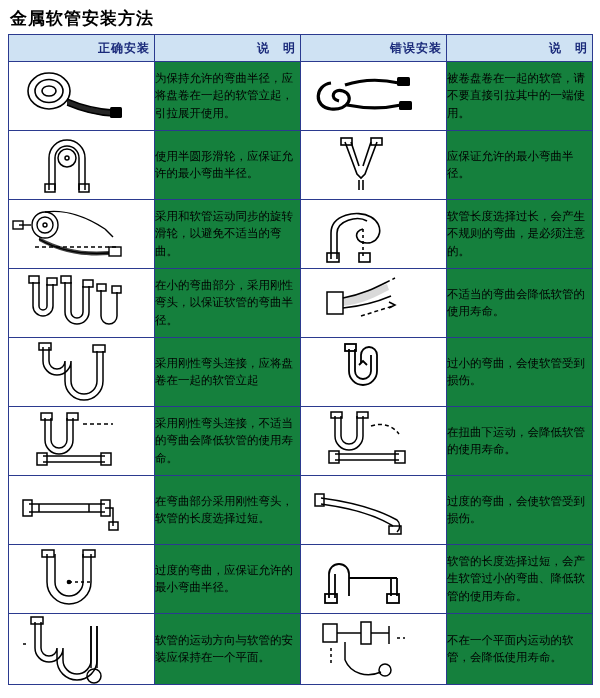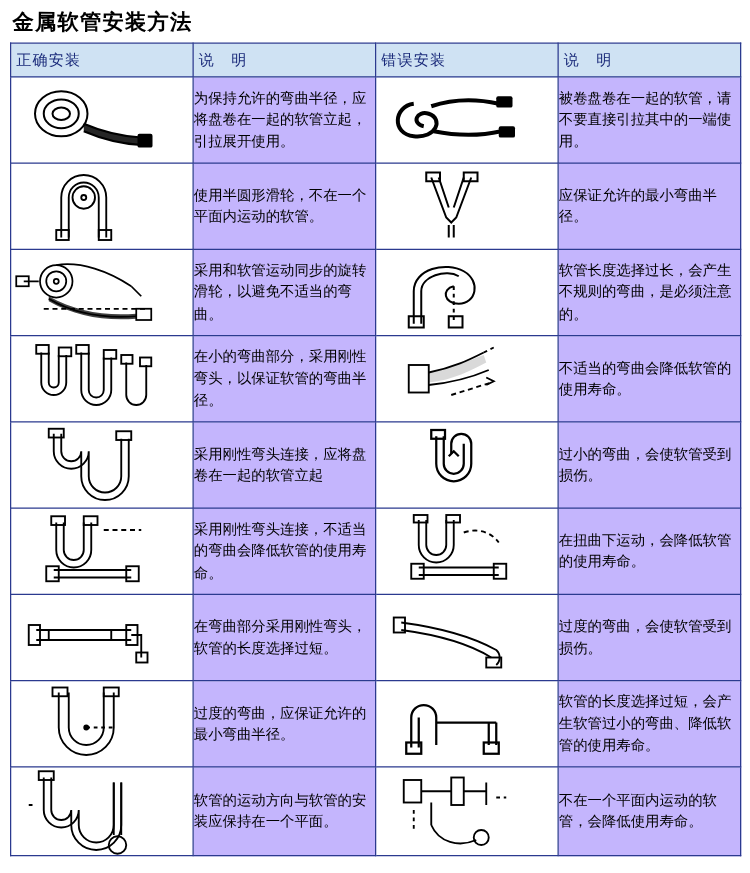--- a/index.html
+++ b/index.html
@@ -34,38 +34,38 @@
     table-layout: fixed;
     border: 1px solid #2b3a8f;
   }
   table.hose-table col.c-img { width: 146px; }
   table.hose-table col.c-txt { width: 146px; }
   table.hose-table th {
     background: #cfe2f3;
     border: 1px solid #2b3a8f;
     color: #1a2a7a;
     font-size: 12px;
-    font-weight: normal;
+    font-weight: bold;
     height: 22px;
     padding: 2px 4px;
-    text-align: left;
+    text-align: right;
     letter-spacing: 1px;
   }
   table.hose-table td {
     border: 1px solid #2b3a8f;
     vertical-align: middle;
     padding: 0;
   }
   td.img-cell {
     background: #ffffff;
     text-align: center;
     height: 68px;
   }
   td.txt-cell {
-    background: #c4b5fd;
+    background: #15803d;
     font-size: 11.5px;
     line-height: 1.55;
     padding: 4px 7px;
     color: #000;
     text-align: left;
   }
   .fig {
     display: block;
     margin: 0 auto;
   }
@@ -136,21 +136,21 @@
                 <path d="M40 56 L40 24 A18 18 0 0 1 76 24 L76 56"></path>
                 <path d="M46 56 L46 24 A12 12 0 0 1 70 24 L70 56"></path>
                 <circle cx="58" cy="24" r="9"></circle>
                 <circle cx="58" cy="24" r="2"></circle>
                 <rect x="36" y="50" width="10" height="8"></rect>
                 <rect x="70" y="50" width="10" height="8"></rect>
               </g>
             </svg>
           </span>
         </td>
-        <td class="txt-cell">使用半圆形滑轮，不在一个平面内运动的软管。</td>
+        <td class="txt-cell">使用半圆形滑轮，应保证允许的最小弯曲半径。</td>
         <td class="img-cell">
           <span class="fig">
             <svg width="120" height="62" viewBox="0 0 120 62">
               <g fill="none" stroke="#000" stroke-width="1.6">
                 <path d="M44 8 L56 40 L60 44 L64 40 L76 8"></path>
                 <path d="M50 8 L58 32"></path>
                 <path d="M70 8 L62 32"></path>
                 <rect x="40" y="4" width="11" height="7"></rect>
                 <rect x="70" y="4" width="11" height="7"></rect>
                 <path d="M58 46 L58 56"></path>

